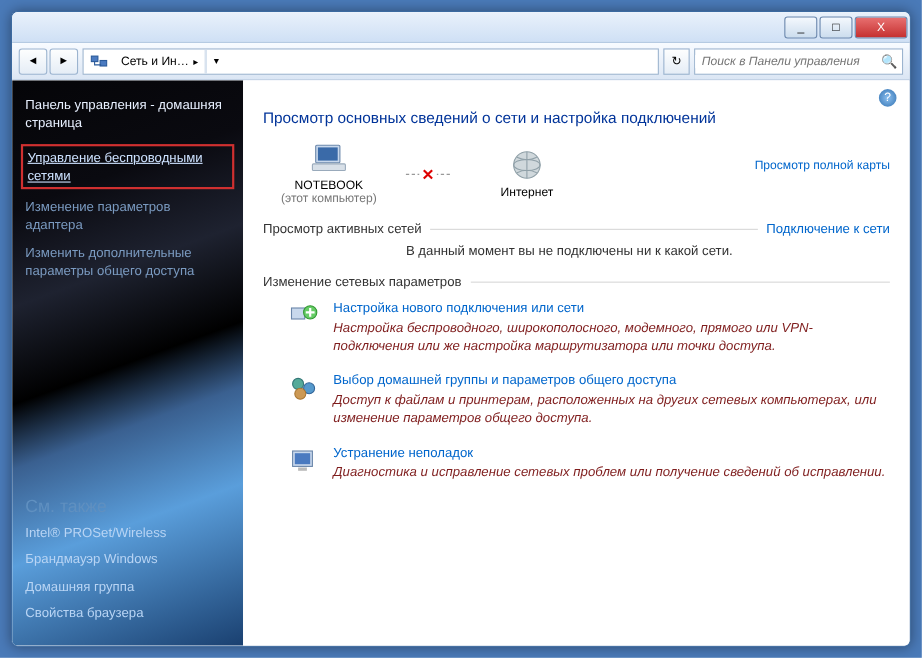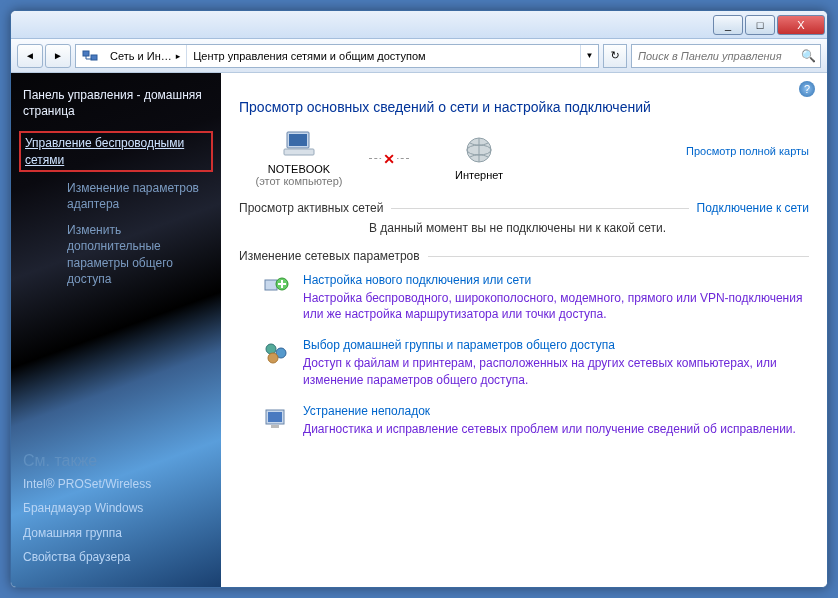--- a/index.html
+++ b/index.html
@@ -20,21 +20,21 @@
 .refbtn { width: 24px; height: 24px; border: 1px solid #9cb4cf; background: linear-gradient(#fdfefe,#e5edf6); display: flex; align-items: center; justify-content: center; cursor: pointer; font-size: 11px; }
 .sbox { width: 190px; height: 24px; border: 1px solid #9cb4cf; display: flex; align-items: center; background: #fff; }
 .sbox input { flex: 1; border: none; outline: none; font-size: 11px; padding: 0 6px; font-style: italic; color: #888; }
 .sbox .sicon { width: 22px; display: flex; justify-content: center; color: #4a6a9a; font-size: 12px; }
 .body { flex: 1; display: flex; overflow: hidden; }
 .sidebar { width: 210px; background: linear-gradient(160deg, #050508 0%, #0a0a10 20%, #1e2230 35%, #000 50%, #3a6090 60%, #5a9edb 75%, #1a4070 100%); color: #fff; padding: 14px 12px; font-size: 12px; display: flex; flex-direction: column; }
 .sidebar a { color: #cde2ff; text-decoration: none; display: block; line-height: 1.35; margin-bottom: 10px; }
 .sidebar .home { color: #e8f0ff; margin-bottom: 14px; }
 .sidebar .hl { border: 2px solid #d03030; padding: 2px 4px; margin: -2px -4px 8px -4px; }
 .sidebar .hl a { text-decoration: underline; margin-bottom: 0; color: #cde2ff; }
-.sidebar .dim { color: #7a9ac0; margin-left: 44px; }
+.sidebar .dim { color: #7a9ac0; }
 .sidebar .spacer { flex: 1; }
 .sidebar .see { color: #6090c0; font-size: 16px; margin-bottom: 6px; }
 .sidebar .also a { color: #b8d4f4; margin-bottom: 8px; }
 .main { flex: 1; background: #fff; padding: 10px 18px 10px 18px; overflow: auto; position: relative; }
 .help { position: absolute; top: 8px; right: 12px; width: 16px; height: 16px; border-radius: 50%; background: radial-gradient(#8cc0f0,#3070b0); color: #fff; font-size: 11px; display: flex; align-items: center; justify-content: center; cursor: pointer; }
 h1 { font-size: 14px; font-weight: normal; color: #003399; margin: 16px 0 14px 0; }
 .diag { display: flex; align-items: center; gap: 10px; margin-bottom: 4px; }
 .diagitem { text-align: center; font-size: 11px; width: 120px; }
 .diagitem .icon { width: 36px; height: 30px; margin: 0 auto 4px auto; display: flex; align-items: center; justify-content: center; }
 .dash { width: 40px; border-top: 1px dashed #999; position: relative; }
@@ -43,21 +43,21 @@
 .section { margin-top: 14px; }
 .sechead { font-size: 12px; color: #333; display: flex; align-items: center; gap: 8px; }
 .sechead .line { flex: 1; border-top: 1px solid #d8d8d8; }
 .sechead .rlink { color: #0066cc; font-size: 12px; cursor: pointer; }
 .secbody { font-size: 12px; color: #333; padding: 6px 0 0 130px; }
 .setlist { margin-top: 10px; }
 .setitem { display: flex; gap: 12px; margin-bottom: 16px; padding-left: 22px; }
 .setitem .ic { width: 30px; height: 30px; flex-shrink: 0; display: flex; align-items: center; justify-content: center; }
 .setitem .txt { font-size: 12px; }
 .setitem .lnk { color: #0066cc; cursor: pointer; margin-bottom: 3px; }
-.setitem .desc { color: #6d28d9; line-height: 1.35; }
+.setitem .desc { color: #7f1d1d; line-height: 1.35; font-style: italic; }
 </style>
 </head>
 <body>
 
 <div class="window">
   <div class="titlebar">
     <div class="tbtn min">
         <span>_</span>
       </div>
     <div class="tbtn max">
@@ -81,23 +81,20 @@
       <div class="addr-icon">
         <svg width="16" height="16" viewBox="0 0 16 16">
             <rect x="1" y="3" width="6" height="5" fill="#4a7ac0" stroke="#2a5a9a"></rect>
             <rect x="9" y="7" width="6" height="5" fill="#4a7ac0" stroke="#2a5a9a"></rect>
             <path d="M4 8v3h6" stroke="#2a5a9a" fill="none"></path>
           </svg>
       </div>
       <div class="addrseg">
           <span>Сеть и Ин…</span>
           <span style="margin-left:4px;font-size:9px">▸</span>
-        </div>
-      <div class="addrseg" style="flex:1;border-right:none">
-          <span>Центр управления сетями и общим доступом</span>
         </div>
       <div class="addr-drop">
           <span style="font-size:8px">▼</span>
         </div>
     </div>
     <div class="refbtn">
         <span>↻</span>
       </div>
     <div class="sbox">
       <input placeholder="Поиск в Панели управления" style="">

